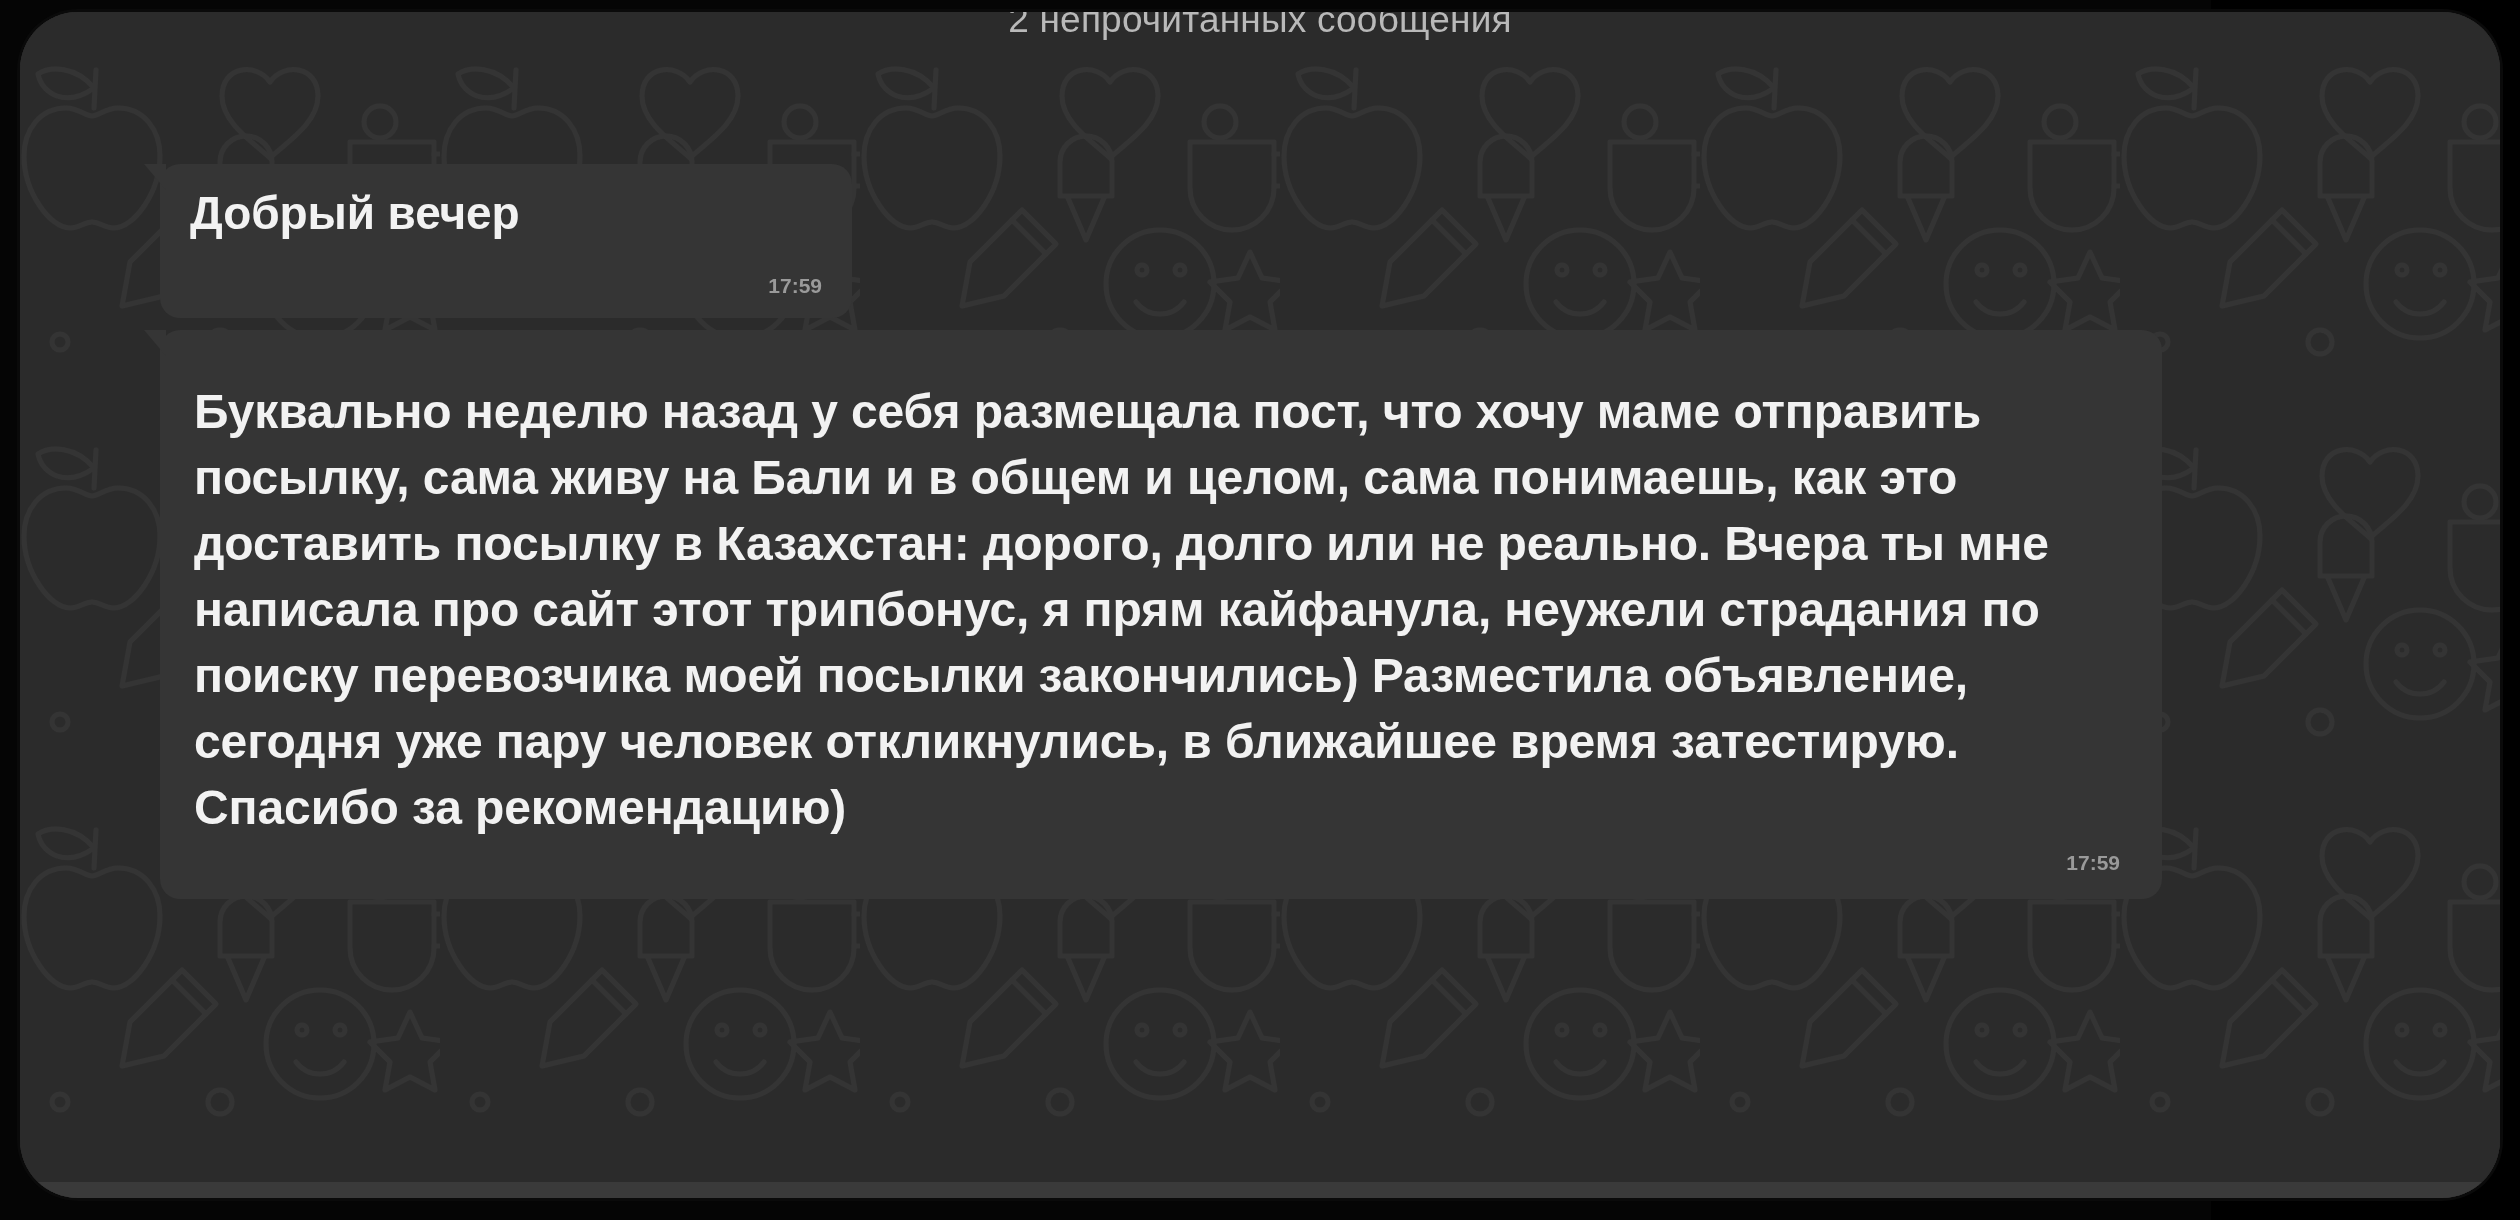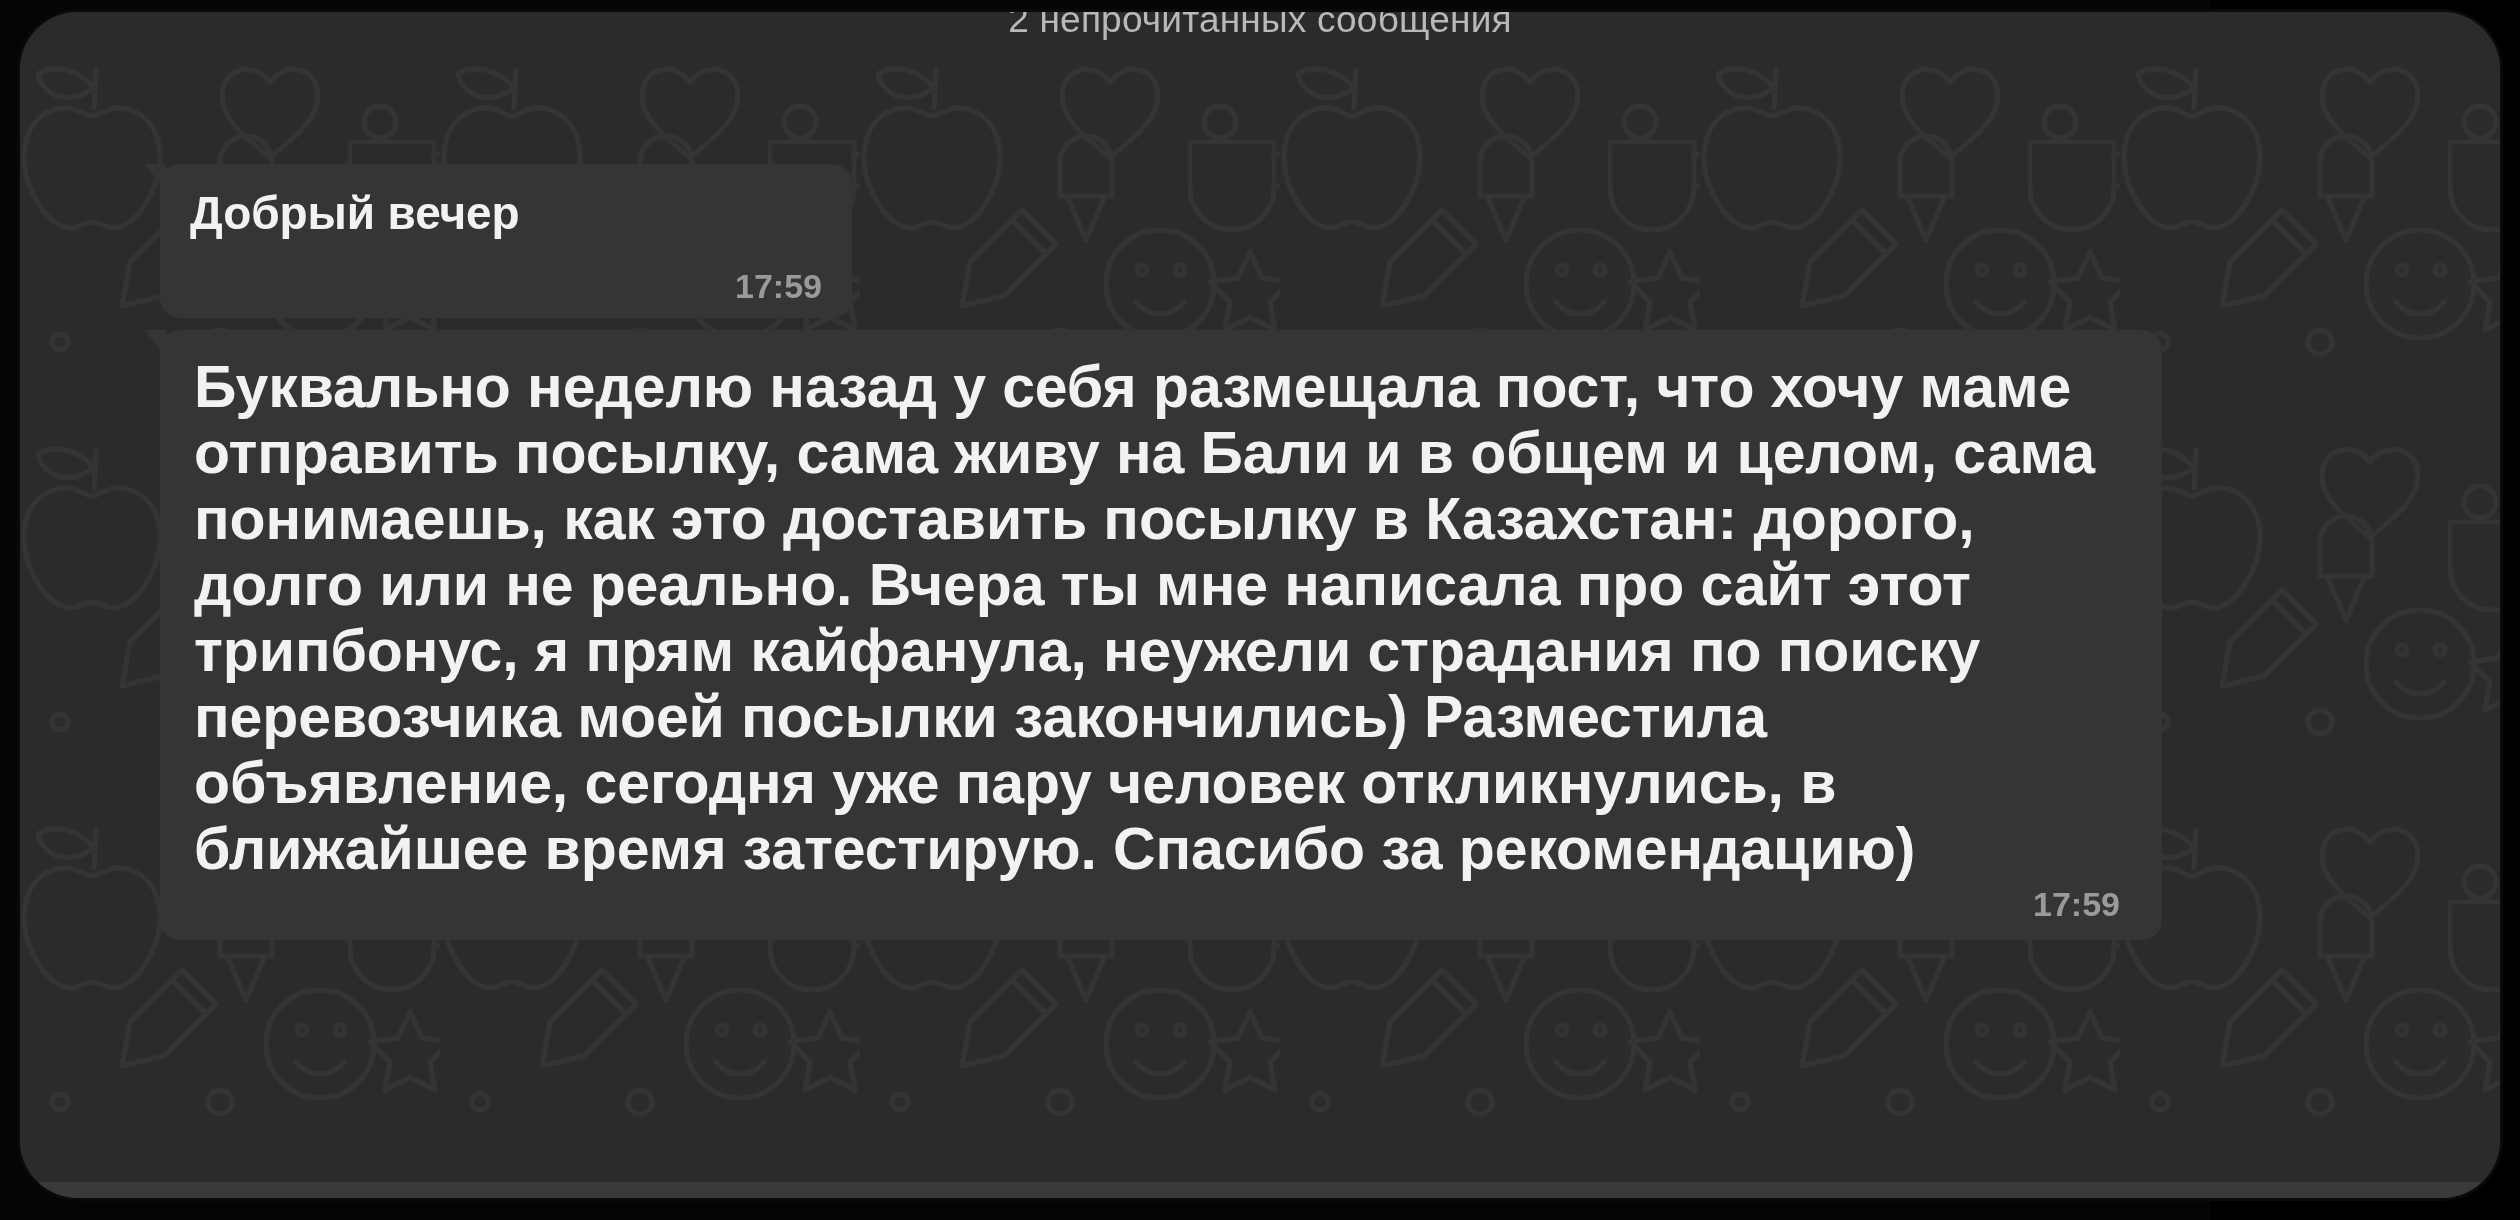--- a/index.html
+++ b/index.html
@@ -115,21 +115,21 @@
     color: #f2f2f2;
     font-size: 44px;
     line-height: 64px;
     letter-spacing: -0.1px;
     white-space: pre-wrap;
     word-break: normal;
   }
 
   .bubble-meta {
     color: #9a9a9a;
-    font-size: 34px;
+    font-size: 21px;
     line-height: 36px;
     white-space: nowrap;
   }
 
   
   #row-greeting {
     left: 140px;
     top: 152px;
   }
   #bubble-greeting {
@@ -157,22 +157,23 @@
   }
   #bubble-long {
     width: 2002px;
     padding: 24px 38px 18px 34px;
     border-radius: 20px;
     flex-direction: column;
     align-items: stretch;
   }
   #bubble-long .bubble-text {
     display: block;
-    font-size: 59px;
+    font-size: 48px;
     line-height: 66px;
+    margin-top: 25px;
   }
   #bubble-long .bubble-meta {
     align-self: flex-end;
     margin-top: 4px;
     margin-right: 4px;
   }
 </style>
 </head>
 <body>
 

